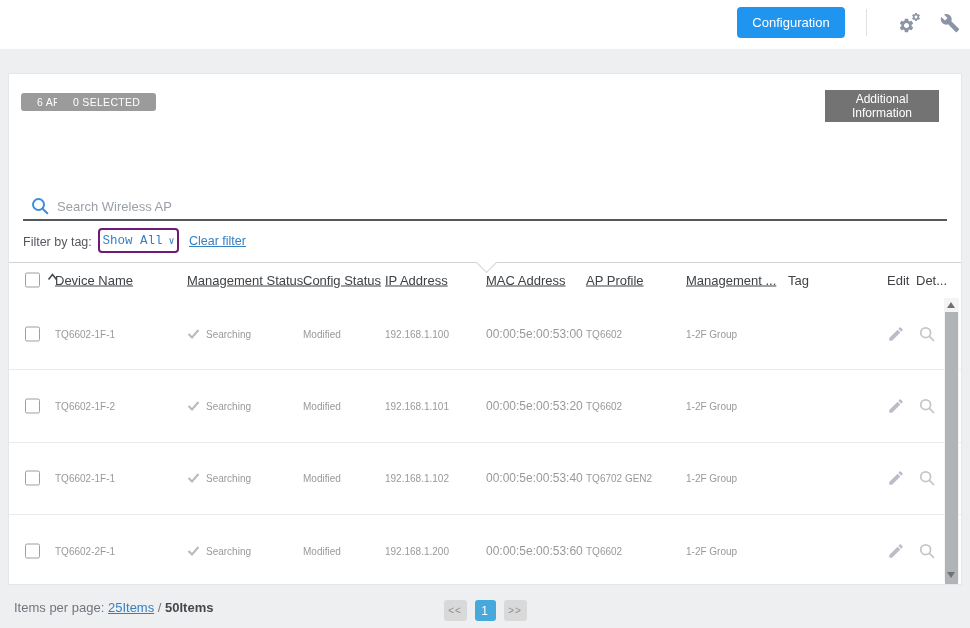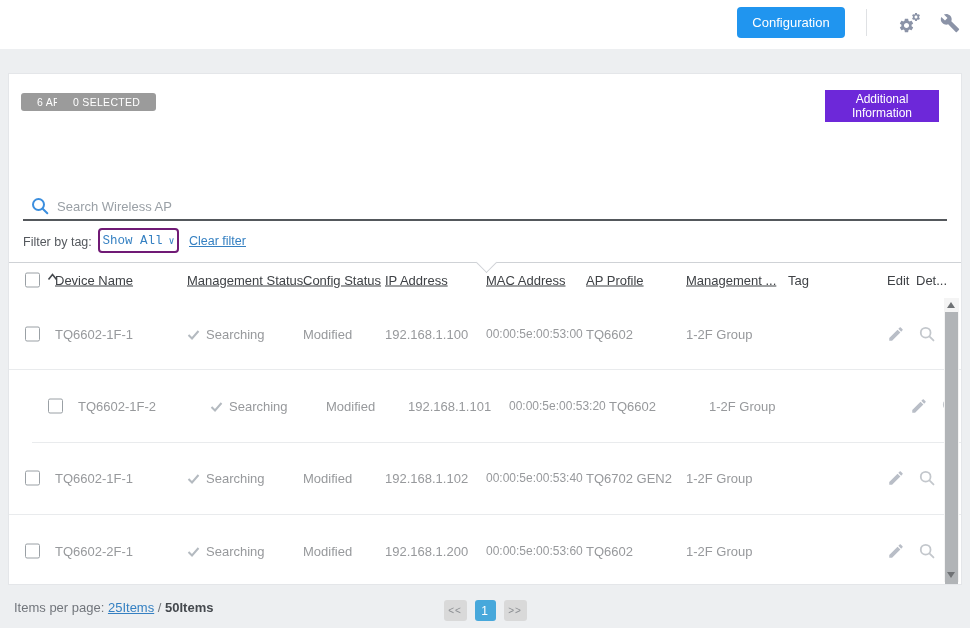--- a/index.html
+++ b/index.html
@@ -19,21 +19,21 @@
   .panel { position:absolute; left:8px; top:73px; width:954px; height:512px; background:#ffffff; border:1px solid #e4e6e9; overflow:hidden; }
 
   .badge { position:absolute; top:19px; height:18px; background:#9b9b9b; color:#fff; font-size:10.5px;
     border-radius:3px; padding:0 16px; line-height:18px; letter-spacing:.3px; }
   .badge-ap { left:12px; }
   .badge-sel { left:48px; }
 
   .tab { position:absolute; top:16px; width:114px; height:32px; color:#fff; font-size:12px; line-height:14px;
     display:flex; align-items:center; justify-content:center; text-align:center; padding:0 13px; cursor:pointer; }
   .tab-basic { right:137px; background:#4c4c4c; }
-  .tab-additional { right:22px; background:#6d28d9; }
+  .tab-additional { right:22px; background:#737373; }
 
   .search-row { position:absolute; left:14px; top:119px; right:14px; height:28px; border-bottom:2px solid #54585c; }
   .search-icon { position:absolute; left:8px; top:4px; }
   .search-input { position:absolute; left:34px; top:2px; width:620px; height:22px; border:none; outline:none;
     font-size:13px; color:#5a5e63; font-family:"Liberation Sans",sans-serif; }
   .search-input::placeholder { color:#9aa0a6; }
 
   .filter-row { position:absolute; left:0; top:149px; right:0; height:39px; }
   .filter-label { position:absolute; left:14px; top:12px; font-size:12.5px; color:#54585d; }
   .tag-dropdown { position:absolute; left:89px; top:5px; width:81px; height:25px; background:#fff;
@@ -48,23 +48,23 @@
     border-right:1px solid #cfd2d6; border-bottom:1px solid #cfd2d6; transform:rotate(45deg); }
   .th { position:absolute; top:50%; transform:translateY(-50%); font-size:13px; color:#3f4246; white-space:nowrap; }
   .th.sortable { text-decoration:underline; cursor:pointer; }
   .sort-caret { position:absolute; left:38px; top:10px; }
 
   .cb { position:absolute; left:16px; top:50%; transform:translateY(-50%); width:15px; height:15px;
     border:1px solid #9aa0a5; border-radius:2px; background:#fff; cursor:pointer; }
 
   .tbody { position:absolute; left:0; top:224px; right:0; bottom:0; }
   .trow { position:absolute; left:0; right:0; height:72.4px; border-bottom:1px solid #e9ebed; }
-  .trow:nth-child(1){ top:0; } .trow:nth-child(2){ top:72.4px;margin-left:23px; } .trow:nth-child(3){ top:144.8px; }
+  .trow:nth-child(1){ top:0; } .trow:nth-child(2){ top:72.4px; } .trow:nth-child(3){ top:144.8px; }
   .trow:nth-child(4){ top:217.2px; } .trow:nth-child(5){ top:289.6px; }
-  .cell { position:absolute; top:50%; transform:translateY(-50%); font-size:13px; color:#97999c; white-space:nowrap; }
+  .cell { position:absolute; top:50%; transform:translateY(-50%); font-size:10px; color:#97999c; white-space:nowrap; }
 
   .col-name   { left:46px; }
   .col-mst    { left:178px; }
   .col-cst    { left:294px; }
   .col-ip     { left:376px; }
   .col-mac    { left:477px; width:100px; white-space:normal; word-break:break-all; font-size:12px; line-height:20px; }
   .col-prof   { left:577px; }
   .col-grp    { left:677px; }
   .col-tag    { left:779px; }
   .col-edit   { left:878px; cursor:pointer; }

